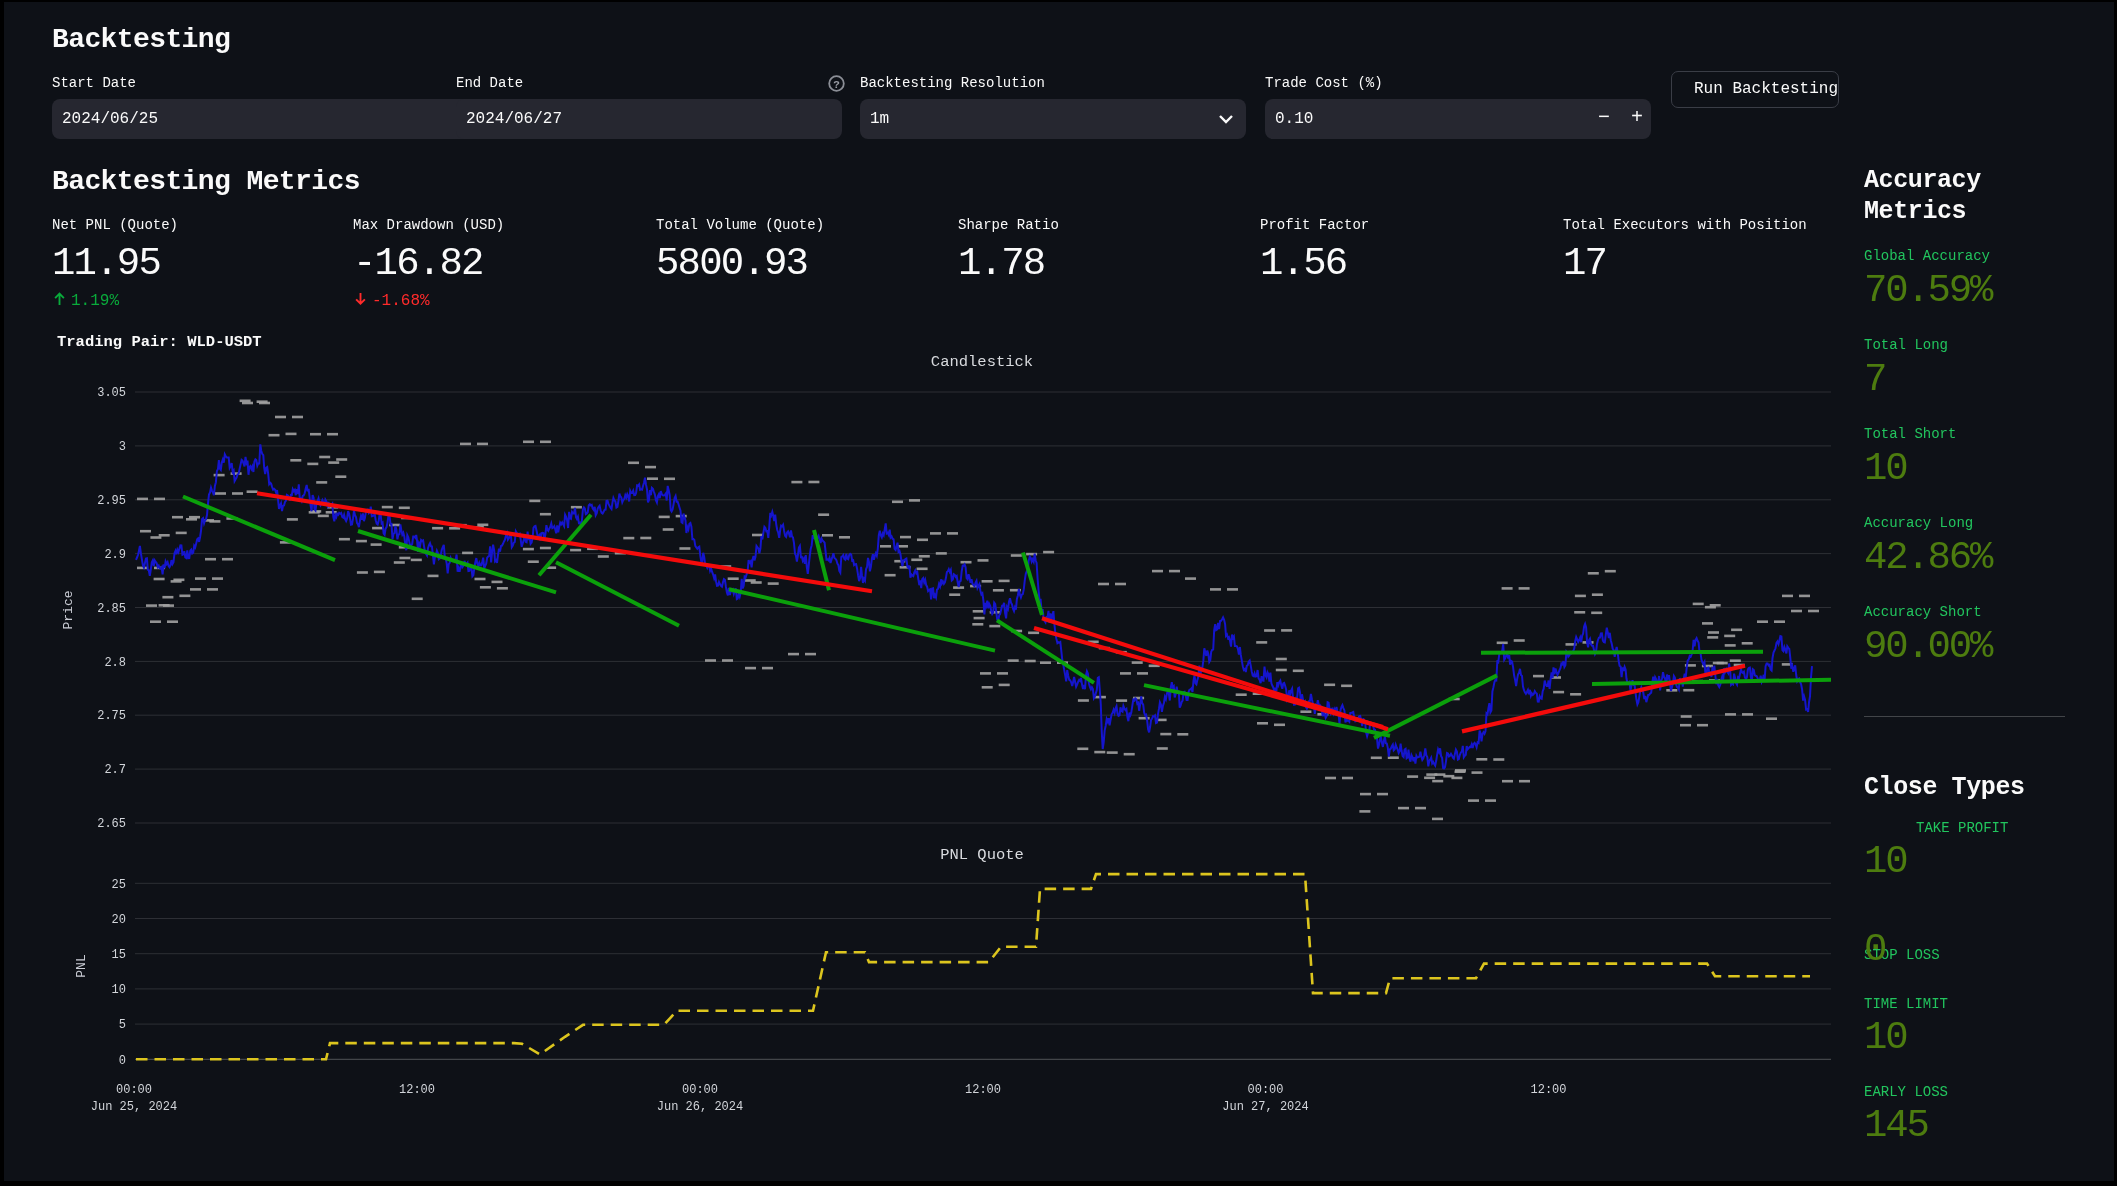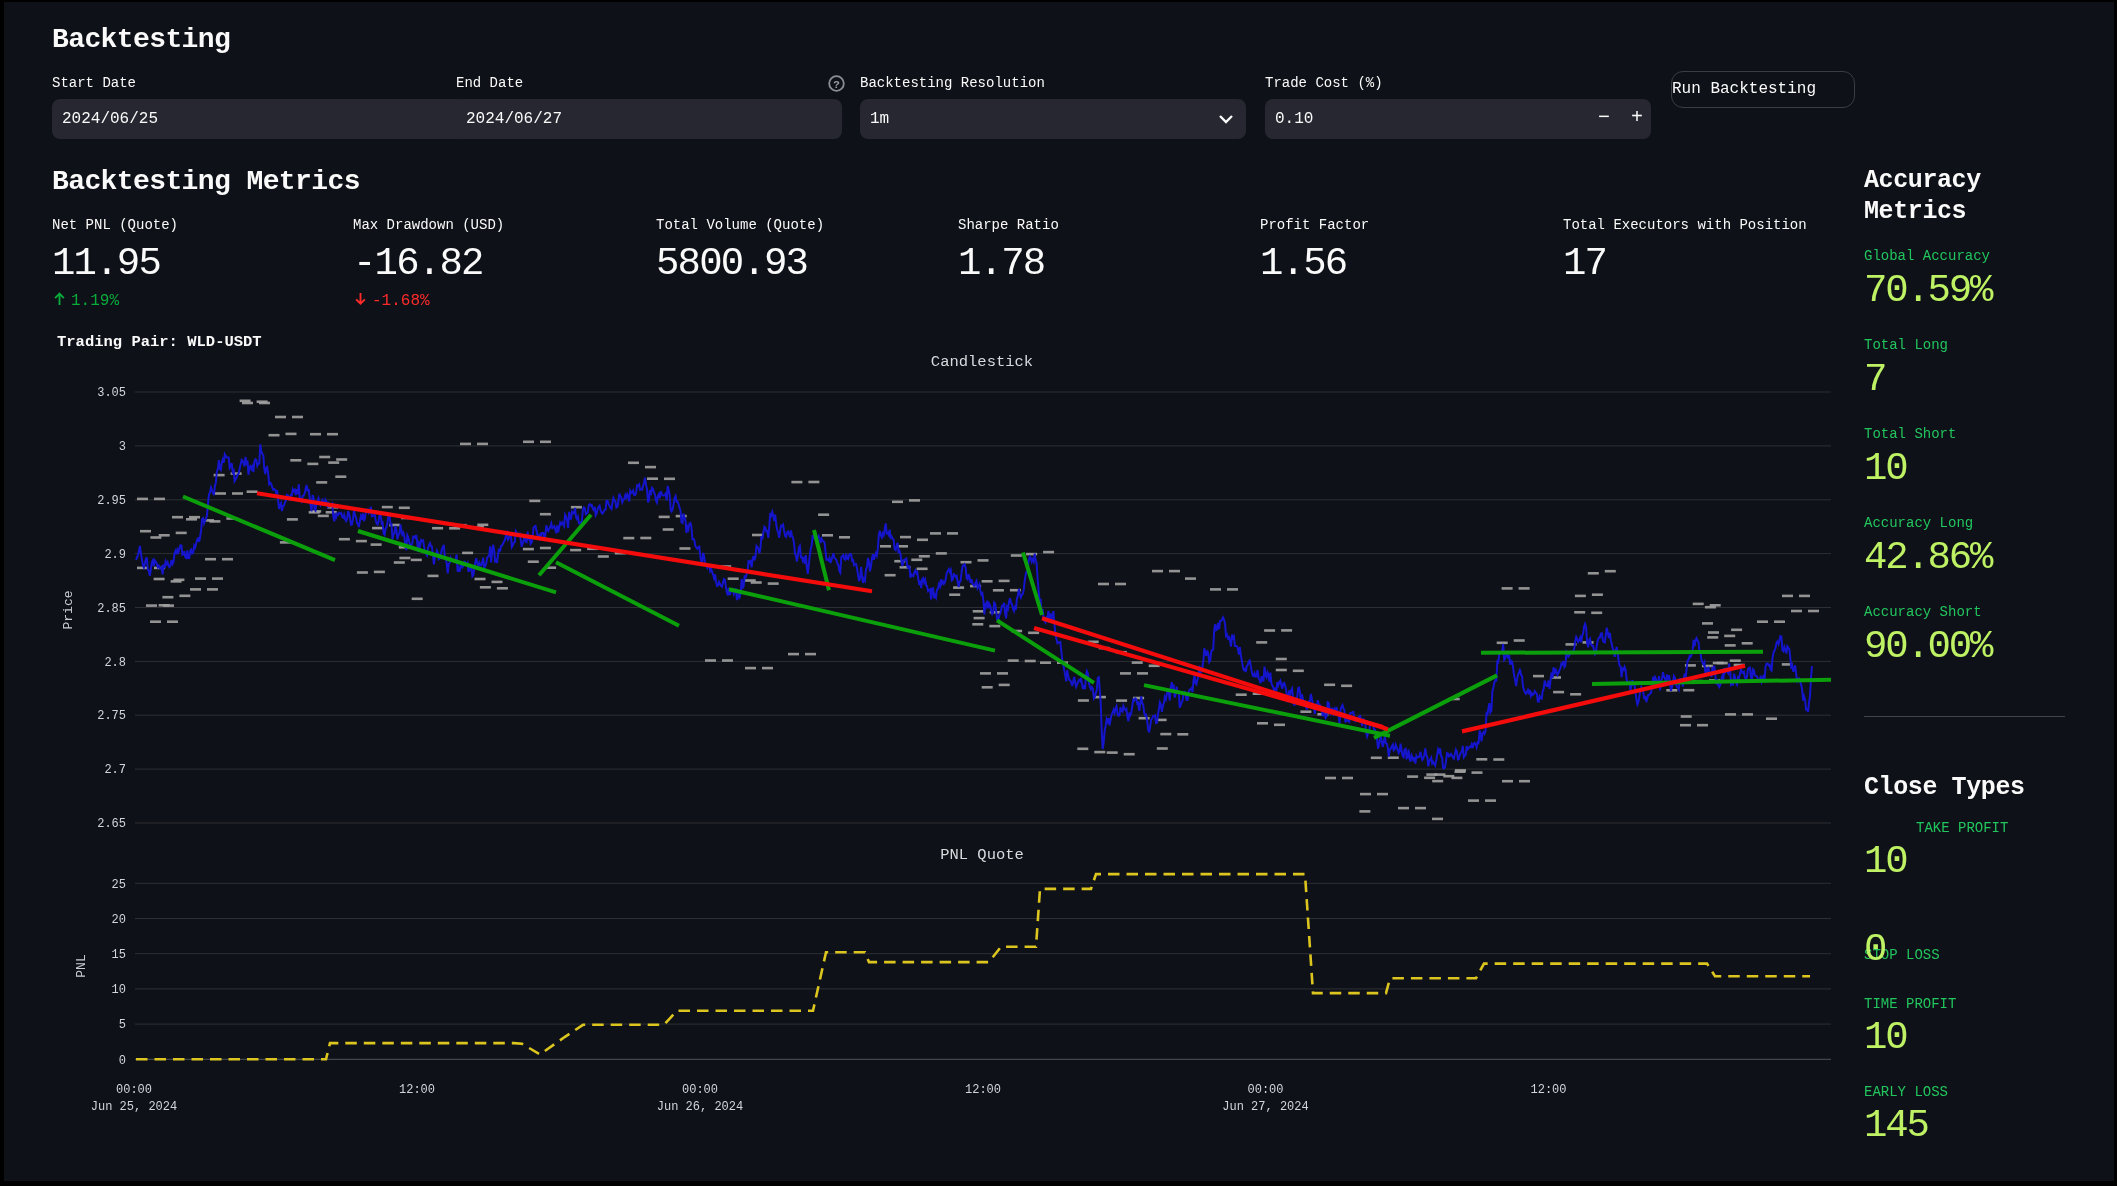--- a/index.html
+++ b/index.html
@@ -9,25 +9,25 @@
 .abs { position:absolute; }
 h1 { position:absolute; left:52px; top:24px; font-size:28px; font-weight:700; letter-spacing:-0.6px; }
 .h2 { position:absolute; font-size:28px; font-weight:700; letter-spacing:-0.6px; }
 .flabel { position:absolute; font-size:14px; color:#fafafa; }
 .input { position:absolute; top:99px; height:40px; background:#262730; border-radius:8px; font-size:16px; color:#fafafa; line-height:40px; padding-left:10px; }
 .mlabel { position:absolute; font-size:14px; color:#fafafa; }
 .mvalue { position:absolute; font-size:39px; letter-spacing:-1.8px; color:#fafafa; line-height:1.2; }
 .mdelta { position:absolute; font-size:16px; }
 .shead { position:absolute; font-size:25px; font-weight:700; line-height:30.5px; letter-spacing:-0.4px; }
 .slabel { position:absolute; font-size:14px; color:#22c55e; }
-.svalue { position:absolute; font-size:39px; letter-spacing:-2.2px; color:#bef264; line-height:1.2; }
+.svalue { position:absolute; font-size:39px; letter-spacing:-2.2px; color:#4d7c0f; line-height:1.2; }
 .chart { position:absolute; left:0; top:325px; }
 .tick { font-family:"Liberation Mono", monospace; font-size:12px; fill:#d2d5da; }
 .ctitle { font-family:"Liberation Mono", monospace; font-size:15.5px; fill:#d8dade; }
-.btn { position:absolute; left:1671px; top:71px; width:184px; height:37px; border:1px solid #3a3d46; border-radius:12px; font-size:16px; color:#fafafa; text-align:left; line-height:35px; }
+.btn { position:absolute; left:1671px; top:71px; width:168px; height:37px; border:1px solid #3a3d46; border-radius:7px; font-size:16px; color:#fafafa; text-align:right; line-height:35px; }
 </style></head>
 <body>
 <div class="page">
 <h1>Backtesting</h1>
 <div class="flabel" style="left:52px;top:75px">Start Date</div>
 <div class="flabel" style="left:456px;top:75px">End Date</div>
 <div class="flabel" style="left:860px;top:75px">Backtesting Resolution</div>
 <div class="flabel" style="left:1265px;top:75px">Trade Cost (%)</div>
 <svg class="abs" style="left:828px;top:75px" width="17" height="17" viewBox="0 0 17 17">
       <circle cx="8.5" cy="8.5" r="7.3" fill="none" stroke="#8b8e96" stroke-width="1.8"></circle>
@@ -72,21 +72,21 @@
 <div class="slabel" style="left:1864px;top:426px">Total Short</div>
 <div class="svalue" style="left:1864px;top:446px">10</div>
 <div class="slabel" style="left:1864px;top:515px">Accuracy Long</div>
 <div class="svalue" style="left:1864px;top:535px">42.86%</div>
 <div class="slabel" style="left:1864px;top:604px">Accuracy Short</div>
 <div class="svalue" style="left:1864px;top:624px">90.00%</div>
 <div class="slabel" style="left:1916px;top:820px">TAKE PROFIT</div>
 <div class="svalue" style="left:1864px;top:839px">10</div>
 <div class="slabel" style="left:1864px;top:947px">STOP LOSS</div>
 <div class="svalue" style="left:1864px;top:927px">0</div>
-<div class="slabel" style="left:1864px;top:996px">TIME PROFIT</div>
+<div class="slabel" style="left:1864px;top:996px">TIME LIMIT</div>
 <div class="svalue" style="left:1864px;top:1015px">10</div>
 <div class="slabel" style="left:1864px;top:1084px">EARLY LOSS</div>
 <div class="svalue" style="left:1864px;top:1103px">145</div>
 <div class="abs" style="left:1864px;top:716px;width:201px;height:1px;background:rgba(255,255,255,0.22)"></div>
 <div class="shead" style="left:1864px;top:773px">Close Types</div>
 <div class="abs" style="left:57px;top:333px;font-size:15.5px;font-weight:700">Trading Pair: WLD-USDT</div>
 <svg class="chart" width="2117" height="795" viewBox="0 325 2117 795">
 <text x="982" y="366" text-anchor="middle" class="ctitle">Candlestick</text>
 <text x="982" y="859" text-anchor="middle" class="ctitle">PNL Quote</text>
 <text x="68" y="614" text-anchor="middle" font-size="13" fill="#c9ccd4" font-family="Liberation Mono" transform="rotate(-90 68 610)">Price</text>

